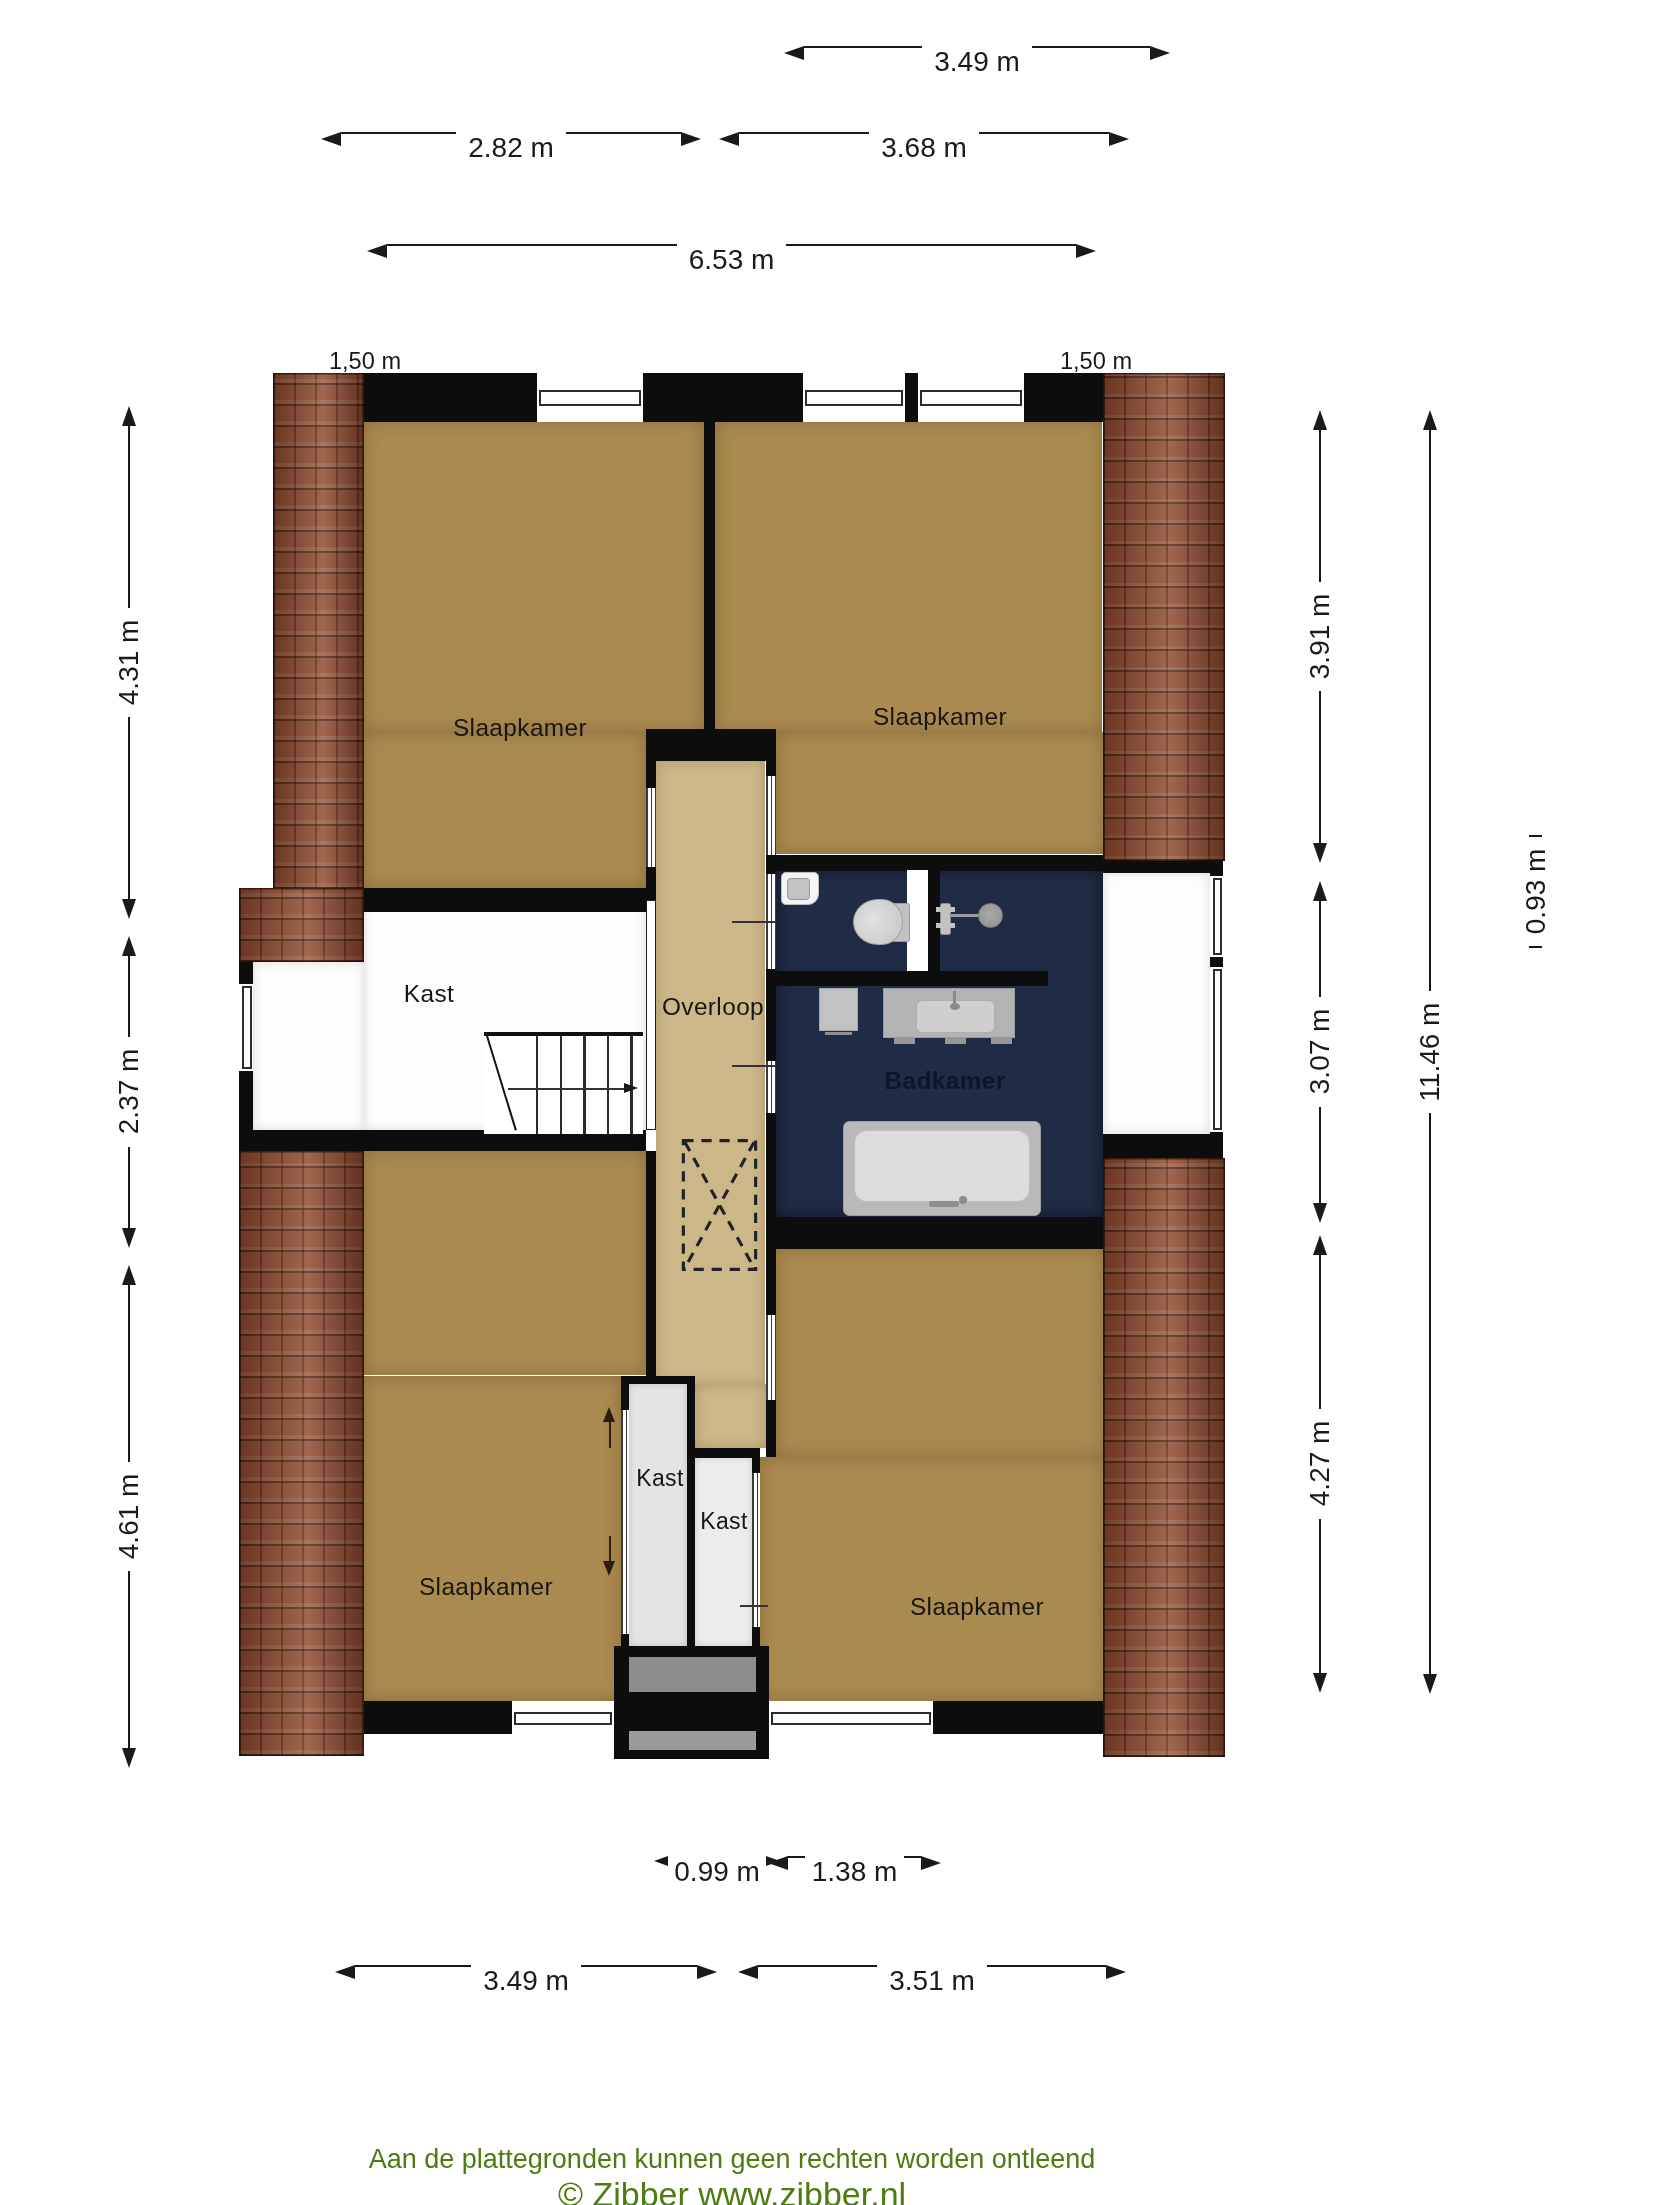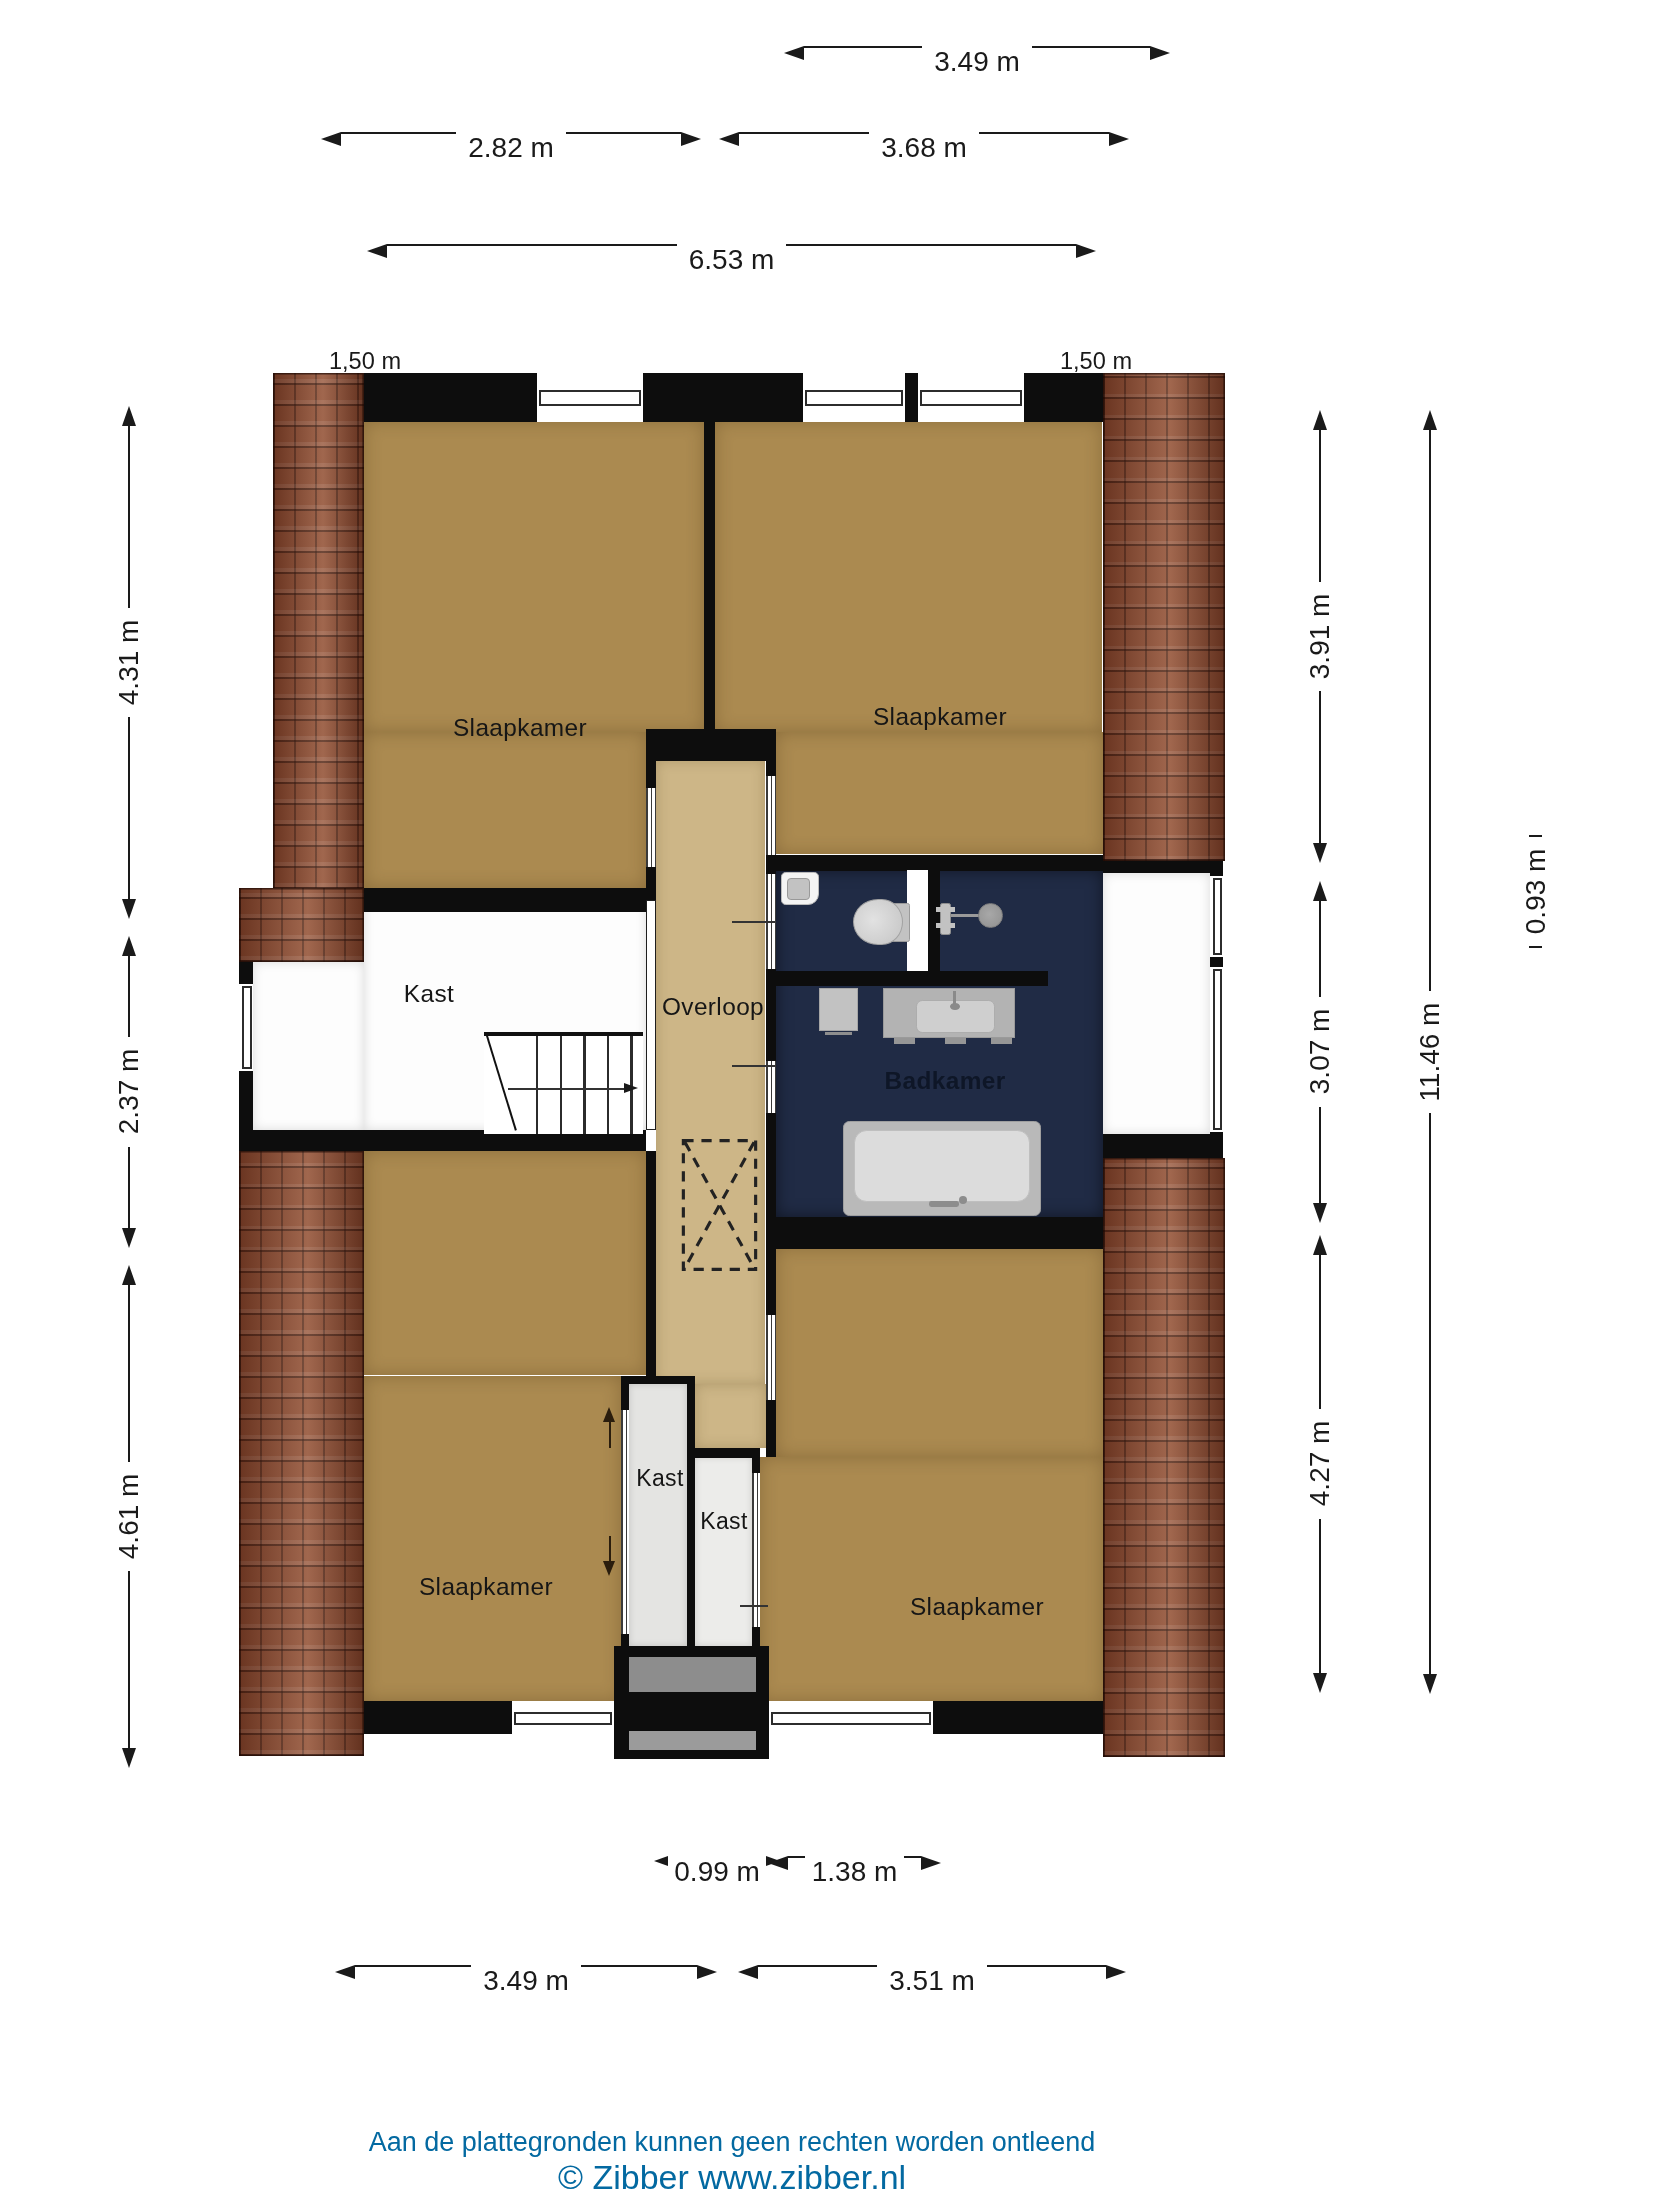--- a/index.html
+++ b/index.html
@@ -44,21 +44,21 @@
   .ah-r{width:0;height:0;border-top:7px solid transparent;border-bottom:7px solid transparent;border-left:20.5px solid var(--dim,#1a1a1a);}
   .ah-sm-l{width:0;height:0;border-top:5.5px solid transparent;border-bottom:5.5px solid transparent;border-right:14px solid var(--dim,#1a1a1a);}
   .ah-sm-r{width:0;height:0;border-top:5.5px solid transparent;border-bottom:5.5px solid transparent;border-left:14px solid var(--dim,#1a1a1a);}
   .dimv{position:absolute;display:flex;flex-direction:column;align-items:center;width:35px;font-size:28px;color:var(--dim,#1a1a1a);}
   .dimv .ln{flex:1;border-left:2.4px solid var(--dim,#1a1a1a);}
   .dimv .lbl{writing-mode:vertical-rl;transform:rotate(180deg);padding:11.8px 0;white-space:nowrap;}
   .ah-u{width:0;height:0;border-left:7px solid transparent;border-right:7px solid transparent;border-bottom:20.5px solid var(--dim,#1a1a1a);}
   .ah-d{width:0;height:0;border-left:7px solid transparent;border-right:7px solid transparent;border-top:20.5px solid var(--dim,#1a1a1a);}
   .tickline{background:#333;}
   .eave{position:absolute;transform:translate(-50%,-50%);font-size:23.6px;white-space:nowrap;}
-  .footer-line{position:absolute;transform:translateX(-50%);white-space:nowrap;font-size:27px;color:#0369a1;}
+  .footer-line{position:absolute;transform:translateX(-50%);white-space:nowrap;font-size:27px;color:#4d7c0f;margin-top:17px;}
   
   .fx{position:absolute;box-sizing:border-box;}
   .gray{background:var(--fixture_gray,#c2c2c2);}
 </style>
 </head>
 <body>
 
 <div class="page">
 
   <div class="abs floor-room" style="left:364px;top:421px;width:340px;height:311px"></div>

